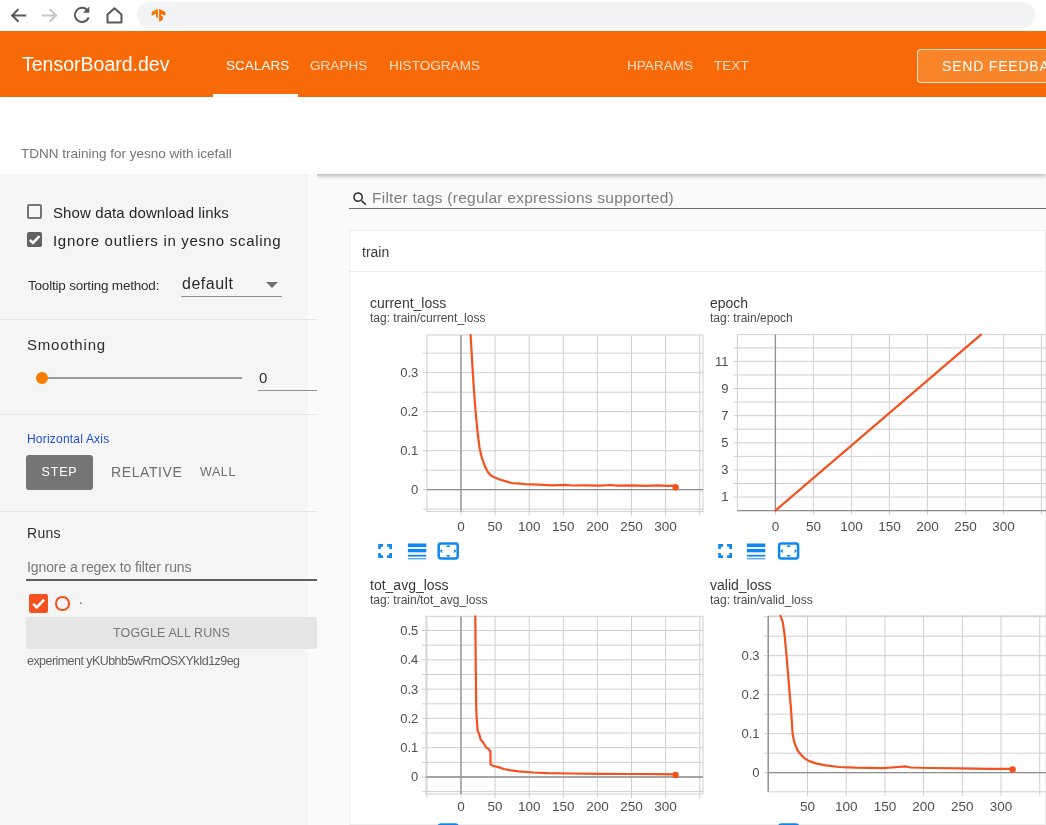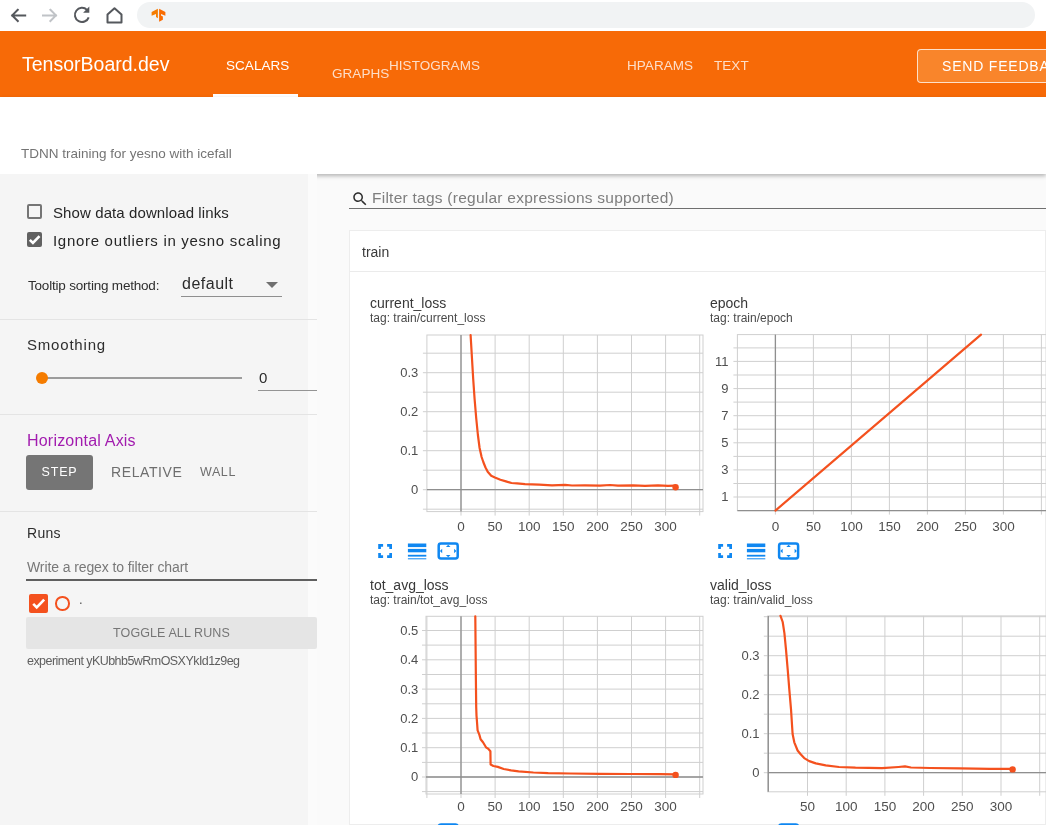--- a/index.html
+++ b/index.html
@@ -20,21 +20,21 @@
 <div class="abs" style="left:137px;top:2px;width:898px;height:26px;border-radius:13px;background:#f1f3f4;"></div>
 <svg style="position:absolute;left:151px;top:8px" width="15" height="15" viewBox="0 0 24 24">
       <path fill="#f57c00" d="M11 1 L1 6.5 v6 l7 -3 v5 l3 1.8 z"></path>
       <path fill="#f96b00" d="M13 1 l10 5.5 v6 l-7 -3 v2.6 l3 1.6 v5 l-6 3.1 z"></path>
     </svg>
 
 <div class="abs" style="left:0;top:31px;width:1046px;height:66px;background:#f76a07;"></div>
 <div class="abs" style="left:22px;top:31px;height:66px;line-height:66px;font-size:19.5px;color:#fff;">TensorBoard.dev</div>
 <div class="abs" style="left:0;top:33px;width:1046px;height:66px;font-size:13.5px;letter-spacing:0.05px;color:rgba(255,255,255,0.78);">
   <span class="abs" style="left:226px;top:0;height:66px;line-height:66px;color:#fff;">SCALARS</span>
-  <span class="abs" style="left:310px;top:8px;height:66px;line-height:66px;margin-left:22px;">GRAPHS</span>
+  <span class="abs" style="left:310px;top:0;height:66px;line-height:66px;">GRAPHS</span>
   <span class="abs" style="left:389px;top:0;height:66px;line-height:66px;">HISTOGRAMS</span>
   <span class="abs" style="left:627px;top:0;height:66px;line-height:66px;">HPARAMS</span>
   <span class="abs" style="left:714px;top:0;height:66px;line-height:66px;">TEXT</span>
 </div>
 <div class="abs" style="left:213px;top:94px;width:85px;height:3.5px;background:#fff;"></div>
 <div class="abs" style="left:917px;width:160px;height:34px;background:#f9852b;border:1px solid rgba(255,255,255,0.75);border-radius:4px;top:49px;line-height:32px;text-align:left;padding-left:24px;font-size:14px;letter-spacing:0.8px;color:#fff;">SEND FEEDBACK</div>
 
 <div class="abs" style="left:0;top:97px;width:1046px;height:77px;background:#fff;box-shadow:0 2px 4px rgba(0,0,0,0.28);"></div>
 <div class="abs" style="left:21px;top:146px;font-size:13.5px;color:#747474;">TDNN training for yesno with icefall</div>
 
@@ -58,29 +58,29 @@
 <div class="abs" style="left:0;top:319px;width:317px;height:1px;background:#e4e4e4;"></div>
 
 <div class="abs" style="left:27px;top:336px;font-size:15px;letter-spacing:0.8px;color:#2e2e2e;">Smoothing</div>
 <div class="abs" style="left:37px;top:377px;width:205px;height:2px;background:#9c9c9c;"></div>
 <div class="abs" style="left:36px;top:372px;width:12px;height:12px;border-radius:50%;background:#f57c00;"></div>
 <div class="abs" style="left:259px;top:369px;width:30px;text-align:left;font-size:15px;color:#2b2b2b;">0</div>
 <div class="abs" style="left:258px;top:390px;width:59px;height:1px;background:#949494;"></div>
 
 <div class="abs" style="left:0;top:414px;width:317px;height:1px;background:#e4e4e4;"></div>
 
-<div class="abs" style="left:27px;top:432px;font-size:16px;letter-spacing:0.2px;color:#a21caf;">Horizontal Axis</div>
+<div class="abs" style="left:27px;top:432px;font-size:12px;letter-spacing:0.2px;color:#1d4ed8;">Horizontal Axis</div>
 <div class="abs" style="left:26px;top:455px;width:67px;height:35px;background:#757575;border-radius:3px;color:#fff;font-size:12.5px;letter-spacing:0.8px;text-align:center;line-height:35px;">STEP</div>
 <div class="abs" style="left:111px;top:455px;width:57px;height:35px;color:#6e6e6e;font-size:14px;letter-spacing:0.6px;text-align:center;line-height:35px;">RELATIVE</div>
 <div class="abs" style="left:196px;top:455px;width:44px;height:35px;color:#6e6e6e;font-size:12.5px;letter-spacing:0.6px;text-align:center;line-height:35px;">WALL</div>
 
 <div class="abs" style="left:0;top:511px;width:317px;height:1px;background:#e4e4e4;"></div>
 
 <div class="abs" style="left:27px;top:525px;font-size:14px;letter-spacing:0.3px;color:#2e2e2e;">Runs</div>
-<div class="abs" style="left:27px;top:559px;font-size:14px;letter-spacing:-0.1px;color:#787878;">Write a regex to filter chart</div>
+<div class="abs" style="left:27px;top:559px;font-size:14px;letter-spacing:-0.1px;color:#787878;">Ignore a regex to filter runs</div>
 <div class="abs" style="left:26px;top:579px;width:291px;height:1.5px;background:#5f5f5f;"></div>
 <div class="abs" style="left:29px;top:594px;width:19px;height:19px;border-radius:2px;background:#f4511e;"></div>
 <svg style="position:absolute;left:30px;top:595px" width="17" height="17" viewBox="0 0 24 24">
       <path d="M4.5 12.5 l5 5 L20 6.5" stroke="#fff" stroke-width="3.7" fill="none"></path>
     </svg>
 <div class="abs" style="left:55px;top:596px;width:14.5px;height:14.5px;border-radius:50%;border:2.5px solid #f4511e;background:transparent;box-sizing:border-box;"></div>
 <div class="abs" style="left:79px;top:592px;font-size:13px;color:#555;">.</div>
 <div class="abs" style="left:26px;top:617px;width:291px;height:32px;background:#e5e5e5;border-radius:2px;text-align:center;line-height:32px;font-size:12.5px;letter-spacing:0.1px;color:#767676;">TOGGLE ALL RUNS</div>
 <div class="abs" style="left:27px;top:654px;font-size:12.5px;letter-spacing:-0.55px;color:#5f5f5f;">experiment yKUbhb5wRmOSXYkId1z9eg</div>
 

